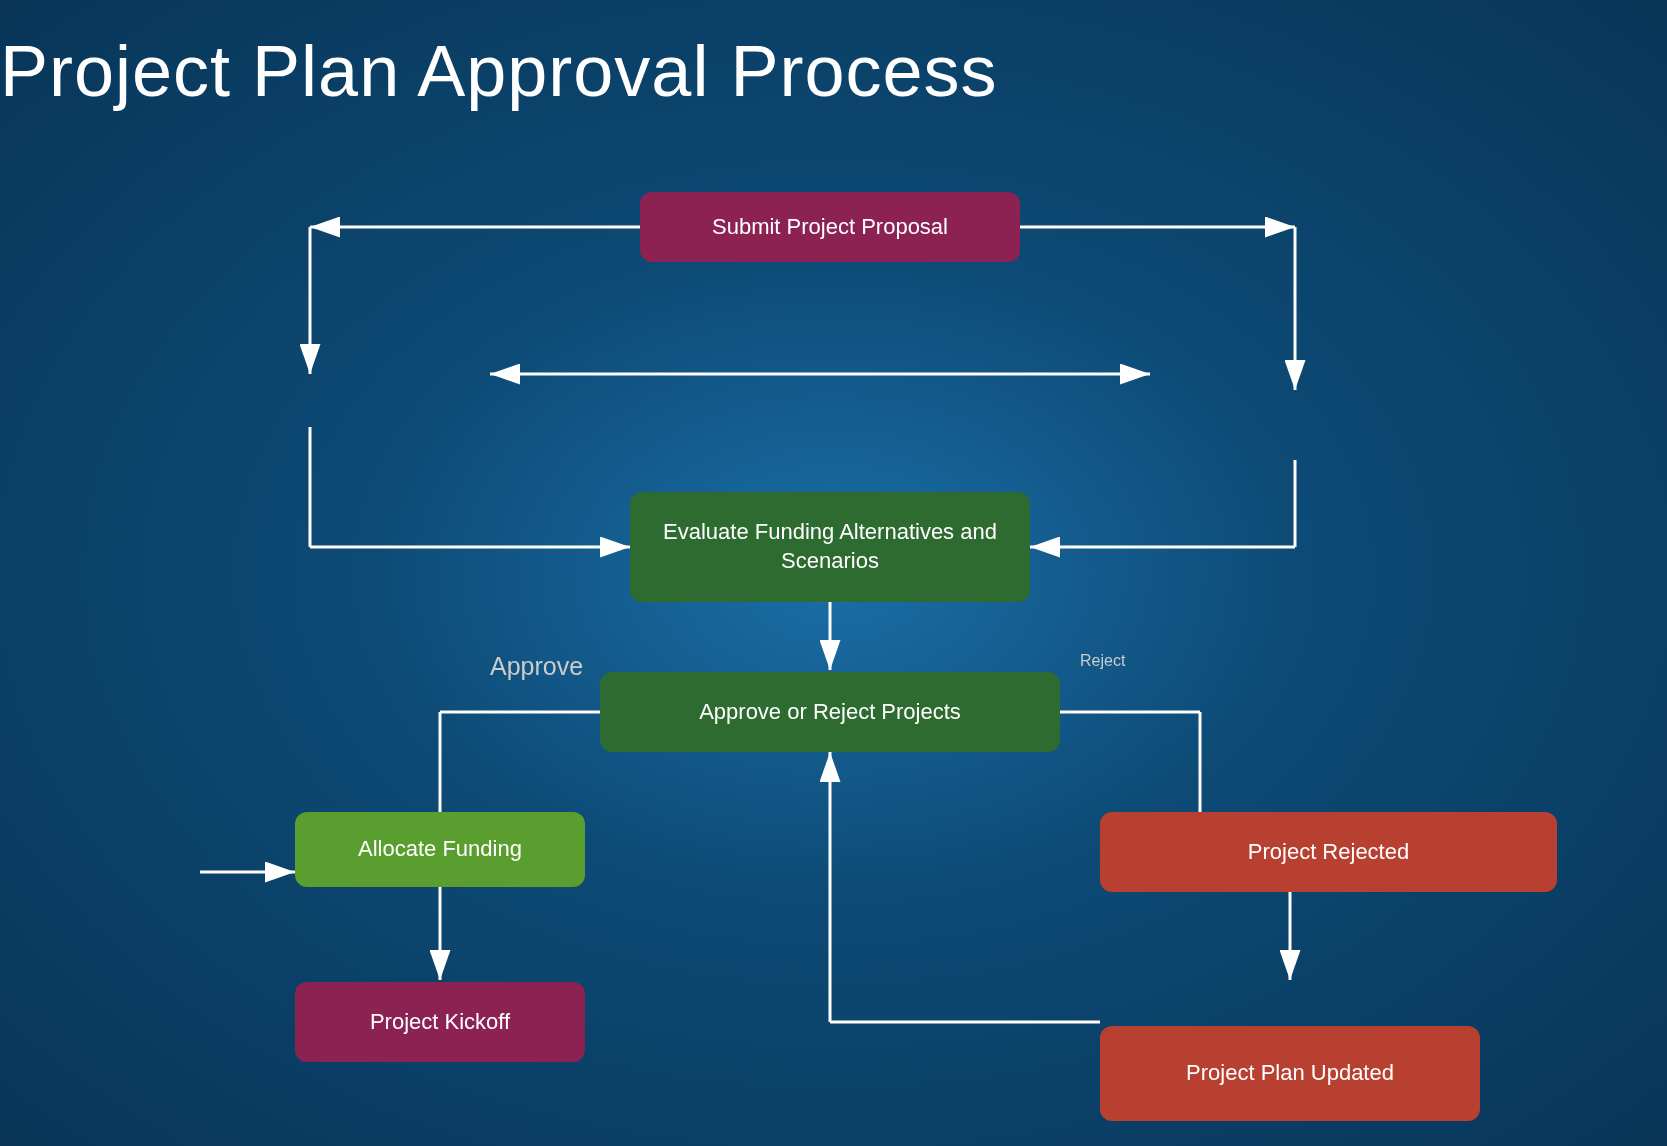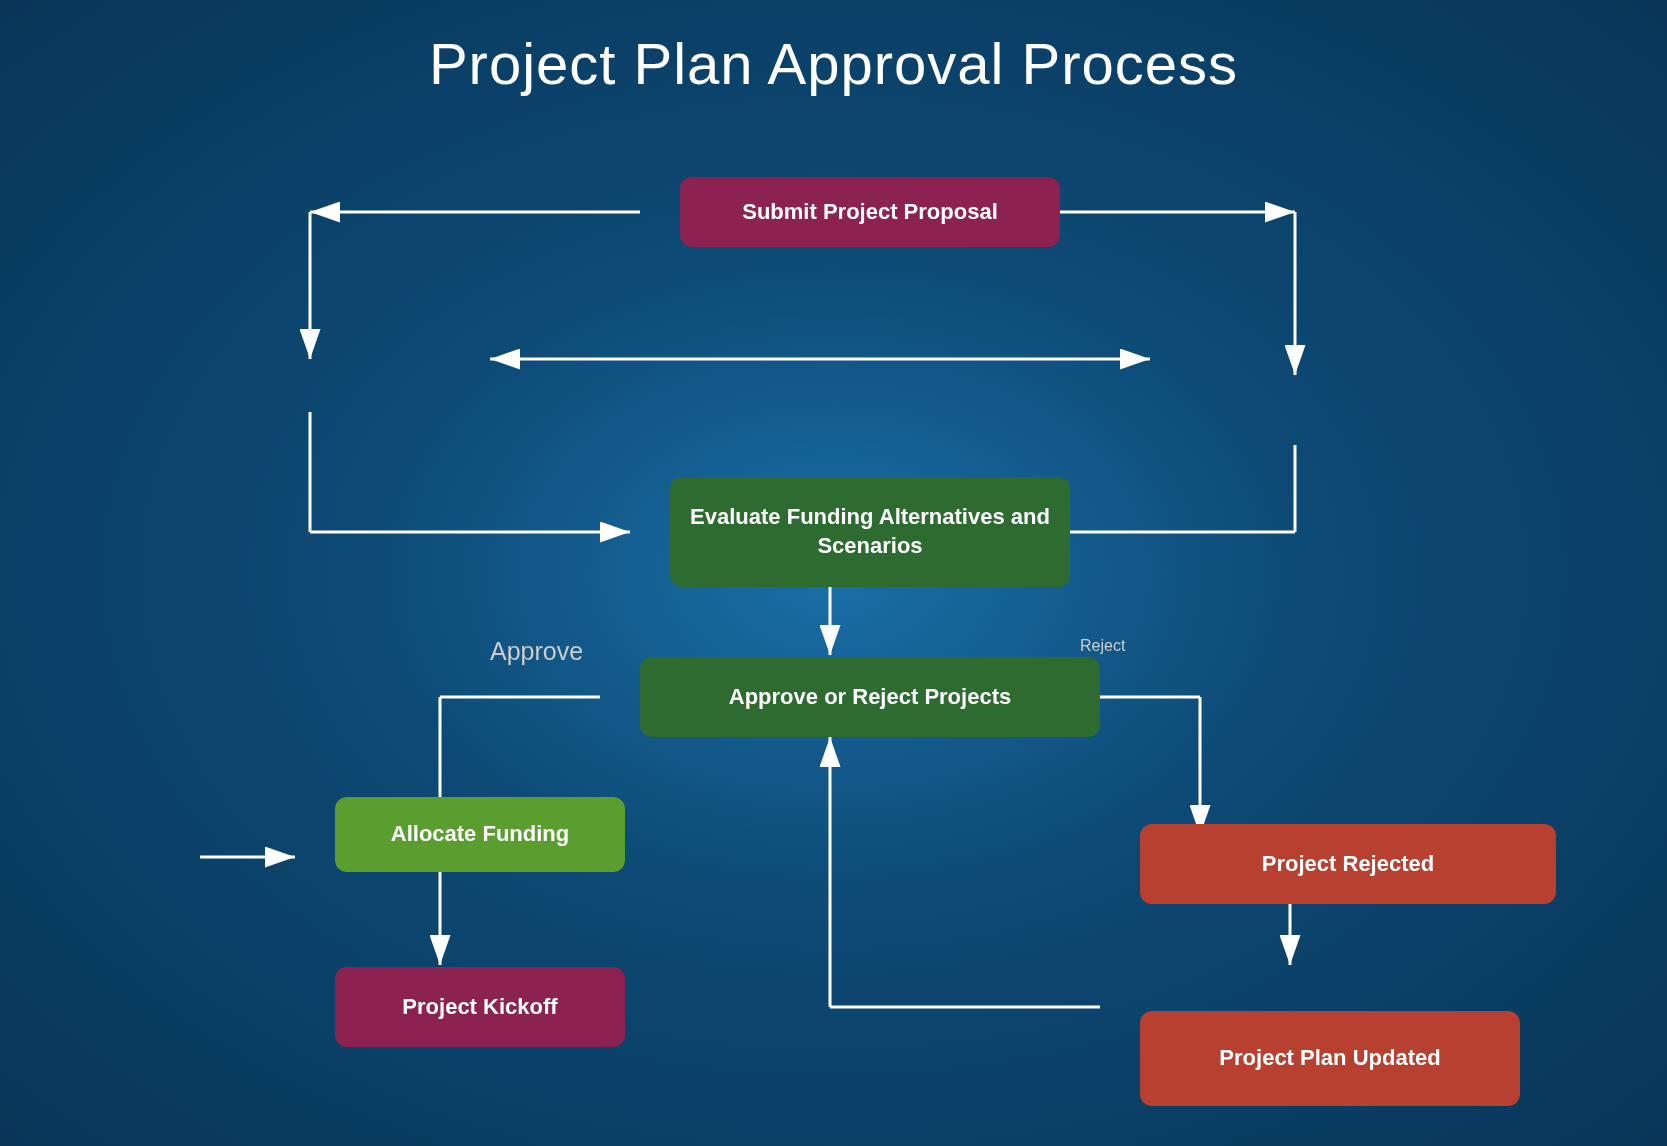--- a/index.html
+++ b/index.html
@@ -7,23 +7,23 @@
     body {
       width: 1667px;
       height: 1146px;
       background: radial-gradient(ellipse at center, #1a6fa8 0%, #0d4a75 40%, #083558 100%);
       font-family: 'Segoe UI', Arial, sans-serif;
       overflow: hidden;
       position: relative;
     }
 
     .page-title {
-      text-align: center;
+      text-align: left;
       color: #ffffff;
-      font-size: 58px;
+      font-size: 72px;
       font-weight: 300;
       padding-top: 30px;
       padding-bottom: 20px;
       letter-spacing: 1px;
     }
 
     .diagram-area {
       position: relative;
       width: 100%;
       height: calc(100% - 120px);
@@ -40,24 +40,23 @@
 
     .node {
       position: absolute;
       border-radius: 12px;
       display: flex;
       align-items: center;
       justify-content: center;
       text-align: center;
       color: white;
       font-size: 22px;
-      font-weight: 700;
+      font-weight: 400;
       line-height: 1.3;
       padding: 12px 20px;
-      margin-left: 40px;
     }
 
     .node-submit {
       background-color: #8b2252;
       width: 380px;
       height: 70px;
       left: 640px;
       top: 60px;
     }
 
@@ -96,24 +95,24 @@
     .node-allocate {
       background-color: #5a9e2f;
       width: 290px;
       height: 75px;
       left: 295px;
       top: 680px;
     }
 
     .node-project-rejected {
       background-color: #b84030;
-      width: 416px;
+      width: 457px;
       height: 80px;
       left: 1100px;
-      top: 707px;
+      top: 680px;
     }
 
     .node-apply-funding {
       background-color: #7a9db5;
       width: 160px;
       height: 120px;
       left: 40px;
       top: 680px;
       font-size: 20px;
       border-radius: 10px;

